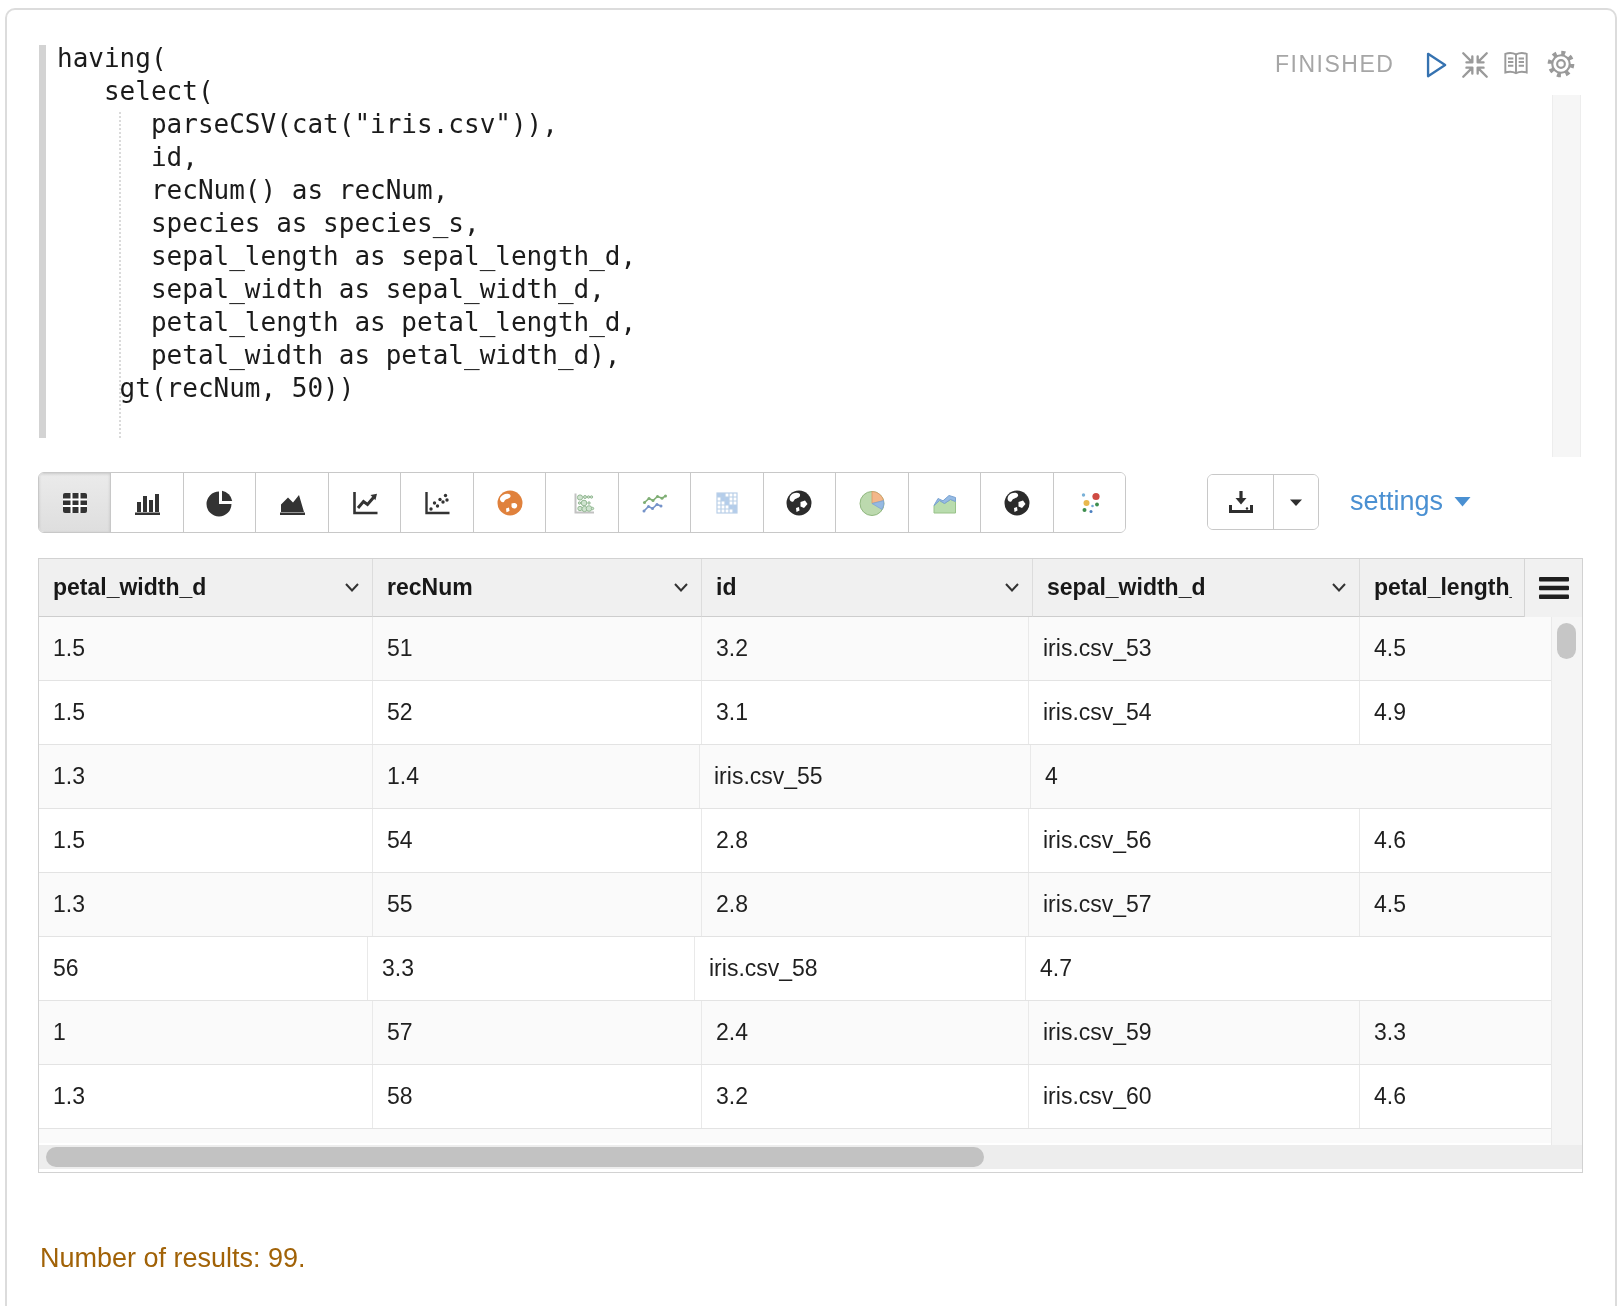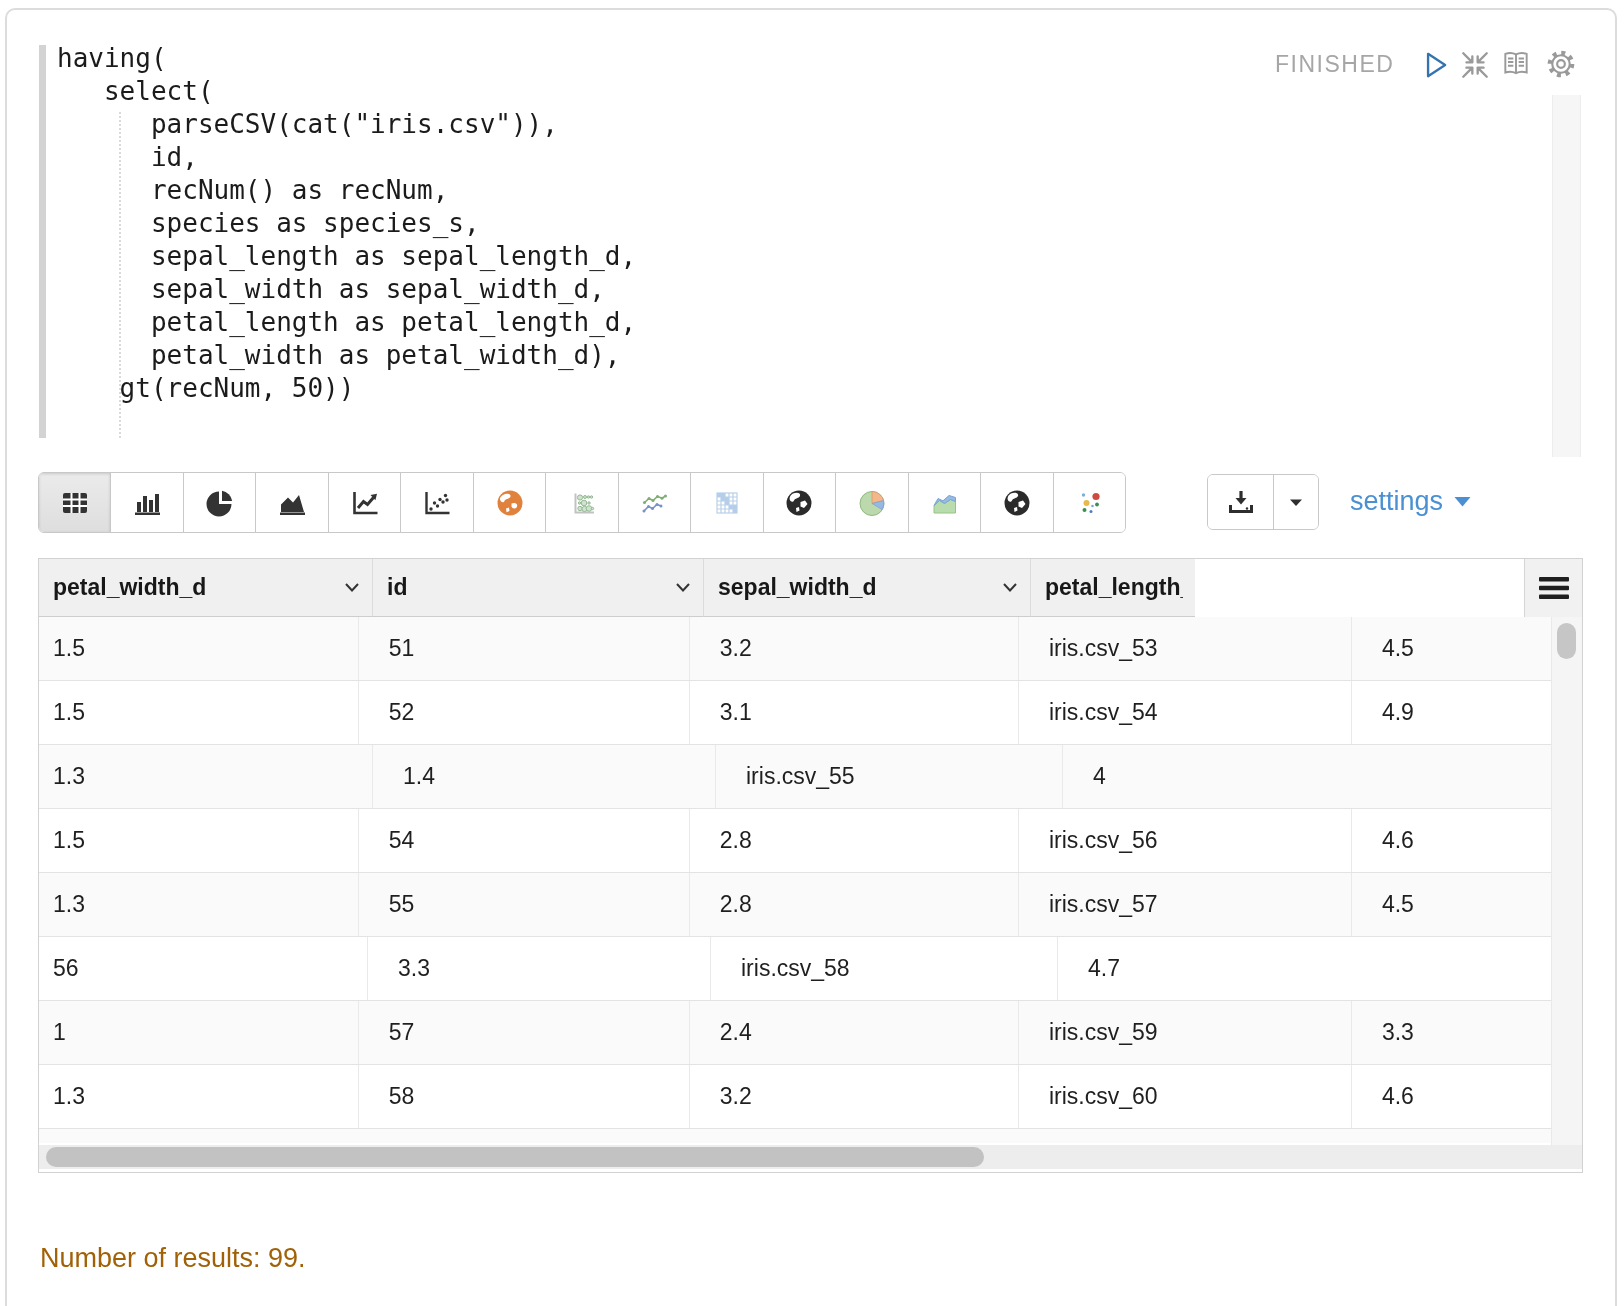--- a/index.html
+++ b/index.html
@@ -54,21 +54,21 @@
   .g-header { position:absolute; left:0; top:0; height:58px; display:flex; }
   .h-cell { height:58px; background:#f0f0f0; border-bottom:1px solid #cdcdcd;
             border-right:1px solid #dcdcdc; display:flex; align-items:center;
             padding:0 12px 0 14px; font-size:23px; font-weight:bold; color:#181818;
             white-space:nowrap; overflow:hidden; }
   .h-label { flex:1 1 auto; overflow:hidden; }
   .menu-box { position:absolute; left:1485px; top:0; width:58px; height:59px; background:#f1f1f1;
               border-left:1px solid #d5d5d5; border-bottom:1px solid #cdcdcd;
               display:flex; align-items:center; justify-content:center; cursor:pointer; }
   .g-body { position:absolute; left:0; top:58px; width:1512px; }
-  .g-row { display:flex; height:64px; border-bottom:1px solid #e3e3e3; background:#fff;gap:16px; }
+  .g-row { display:flex; height:64px; border-bottom:1px solid #e3e3e3; background:#fff; }
   .g-row:nth-child(odd) { background:#fafafa; }
   .g-cell { height:63px; line-height:63px; padding-left:14px; font-size:23px; color:#1f1f1f;
             border-right:1px solid #e9e9e9; white-space:nowrap; overflow:hidden; }
   .g-cell:last-child { border-right:none; }
   .g-partial { height:14px; background:#fafafa; }
   .vscroll-track { position:absolute; left:1512px; top:58px; width:31px; height:528px;
                    background:#f5f5f5; border-left:1px solid #e9e9e9; }
   .vscroll-thumb { position:absolute; left:1518px; top:64px; width:19px; height:36px;
                    border-radius:10px; background:#c6c6c6; }
   .hscroll-track { position:absolute; left:0; top:586px; width:1543px; height:24px; background:#ededed; }
@@ -309,20 +309,26 @@
   </div>
 
   <div class="abs grid">
     <div class="g-header">
       <div class="h-cell" style="width:334px">
         <span class="h-label">petal_width_d</span>
         <svg width="16" height="11" viewBox="0 0 16 11">
             <path d="M2 2 L8 8.5 L14 2" stroke="#333" stroke-width="2" fill="none"></path>
           </svg>
       </div>
+      <div class="h-cell" style="width:329px">
+        <span class="h-label">recNum</span>
+        <svg width="16" height="11" viewBox="0 0 16 11">
+            <path d="M2 2 L8 8.5 L14 2" stroke="#333" stroke-width="2" fill="none"></path>
+          </svg>
+      </div>
       <div class="h-cell" style="width:331px">
         <span class="h-label">id</span>
         <svg width="16" height="11" viewBox="0 0 16 11">
             <path d="M2 2 L8 8.5 L14 2" stroke="#333" stroke-width="2" fill="none"></path>
           </svg>
       </div>
       <div class="h-cell" style="width:327px">
         <span class="h-label">sepal_width_d</span>
         <svg width="16" height="11" viewBox="0 0 16 11">
             <path d="M2 2 L8 8.5 L14 2" stroke="#333" stroke-width="2" fill="none"></path>

